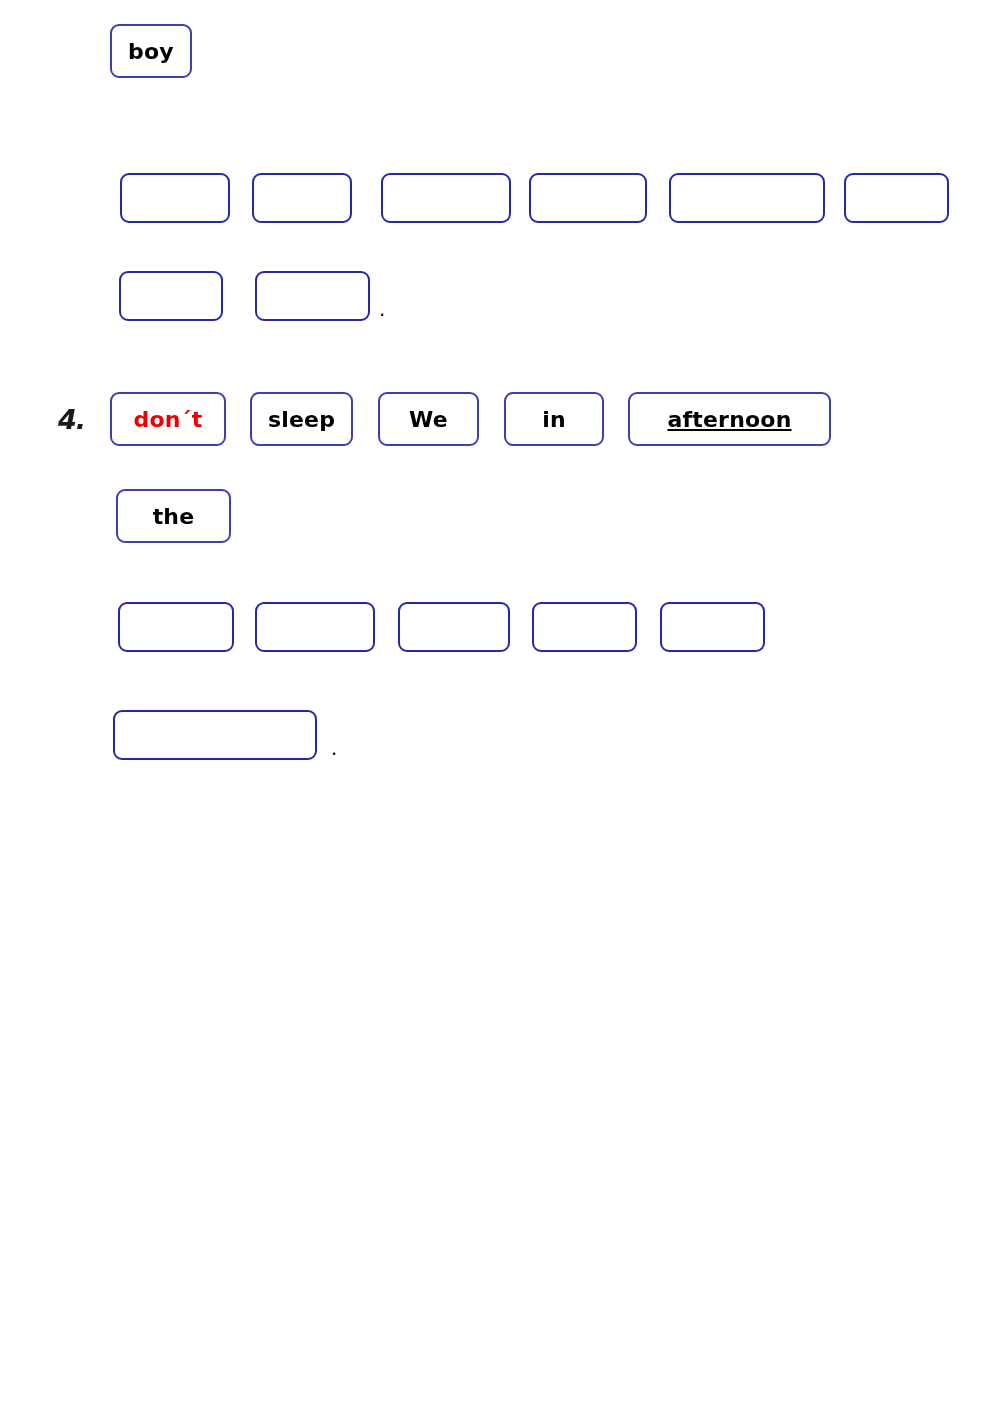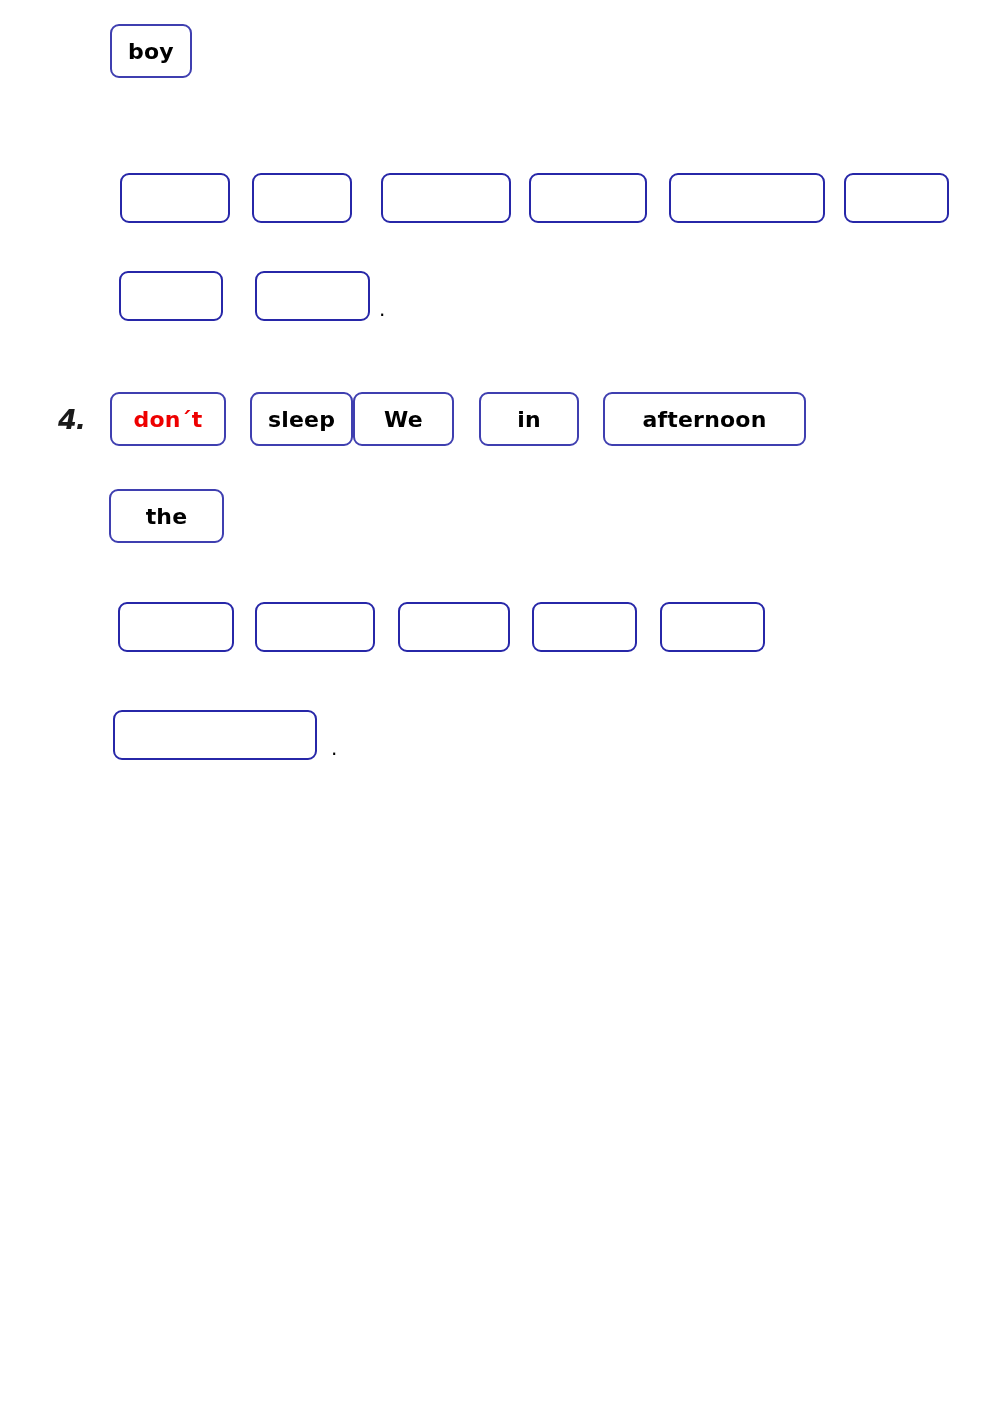--- a/index.html
+++ b/index.html
@@ -102,26 +102,26 @@
   <div class="row" style="left:119px; top:271px; align-items:flex-end;">
     <div class="blank" style="width:104px;"></div>
     <div class="blank" style="width:115px; margin-left:32px;"></div>
     <span class="period" style="margin-left:9px; margin-bottom:2px;">.</span>
   </div>
 
   <div class="row" style="left:58px; top:392px;">
     <span class="qnum" style="width:52px;">4.</span>
     <div class="tile red" style="width:116px; padding:16px;">don´t</div>
     <div class="tile" style="width:103px; padding:12px; margin-left:24px;">sleep</div>
-    <div class="tile" style="width:101px; padding:0; ">We</div>
+    <div class="tile" style="width:101px; padding:0; margin-left:25px;">We</div>
     <div class="tile" style="width:100px; padding:16px; margin-left:25px;">in</div>
-    <div class="tile" style="width:203px; padding:1px; margin-left:24px;">afternoon</div>
+    <div class="tile" style="width:203px; padding:1px; margin-left:24px;text-decoration:underline;">afternoon</div>
   </div>
 
-  <div class="row" style="left:109px; top:489px;">
+  <div class="row" style="left:116px; top:489px;">
     <div class="tile" style="width:115px; padding:0;">the</div>
   </div>
 
   <div class="row" style="left:118px; top:602px;">
     <div class="blank" style="width:116px;"></div>
     <div class="blank" style="width:120px; margin-left:21px;"></div>
     <div class="blank" style="width:112px; margin-left:23px;"></div>
     <div class="blank" style="width:105px; margin-left:22px;"></div>
     <div class="blank" style="width:105px; margin-left:23px;"></div>
   </div>

